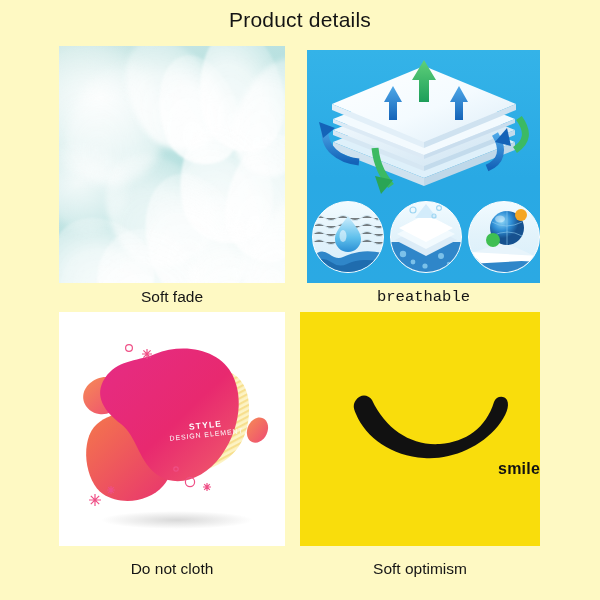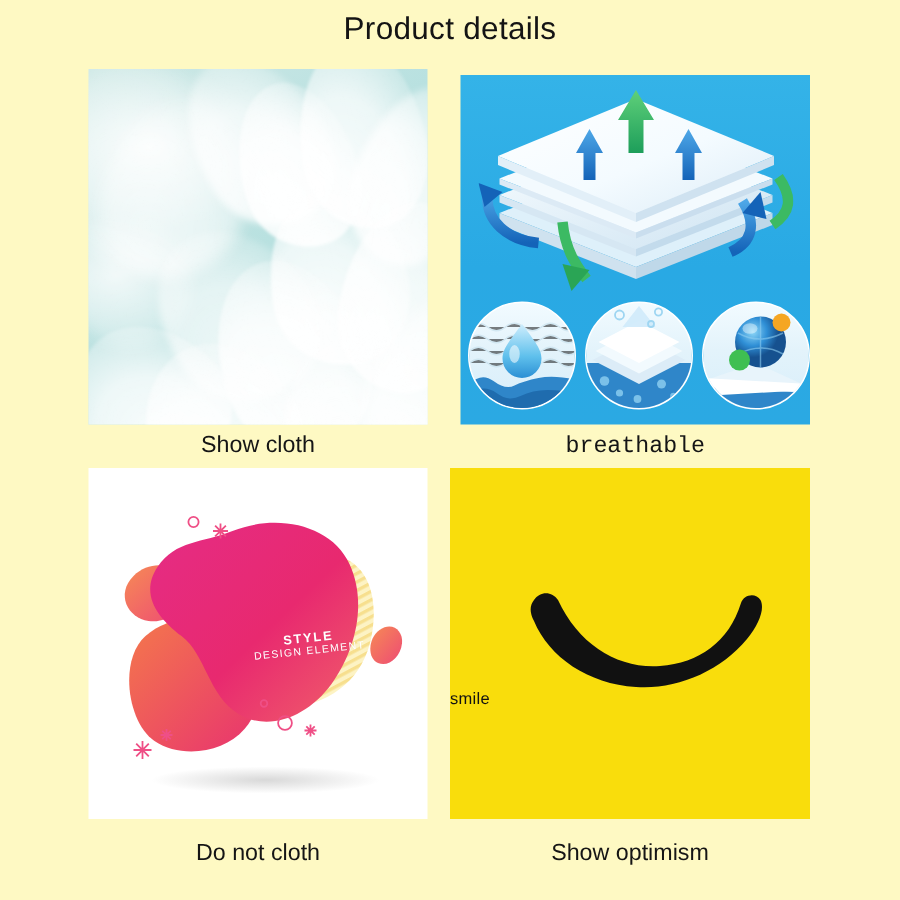--- a/index.html
+++ b/index.html
@@ -107,23 +107,23 @@
 
   
   #card-show-optimism .card-figure {
     left: 300px; top: 312px; width: 240px; height: 234px;
     background: #f9dd0c;
   }
   .smile-word {
     position: absolute;
     left: 0; right: 0;
     top: 148px;
-    text-align: left;
-    font-size: 11px;
-    font-weight: 400;
+    text-align: right;
+    font-size: 16px;
+    font-weight: 700;
     color: #121212;
     letter-spacing: .2px;
   }
 
   
   #caption-soft-cloth      { left: 59px;  top: 288px; width: 226px; }
   #caption-breathable      { left: 307px; top: 288px; width: 233px; font-family: Liberation Mono, monospace; }
   #caption-do-not-fade     { left: 59px;  top: 560px; width: 226px; }
   #caption-show-optimism   { left: 300px; top: 560px; width: 240px; }
 </style>
@@ -145,21 +145,21 @@
       <div class="feather sharp" style="left:120px;  top:78px;  width:92px;  height:120px; transform:rotate(-12deg); opacity:.95;"></div>
       <div class="feather sharp" style="left:168px;  top:88px;  width:88px;  height:128px; transform:rotate(8deg);   opacity:.93;"></div>
       <div class="feather" style="left:48px;   top:104px; width:100px; height:120px; transform:rotate(-40deg); opacity:.78;"></div>
       <div class="feather sharp" style="left:86px;   top:126px; width:98px;  height:130px; transform:rotate(-22deg); opacity:.9;"></div>
       <div class="feather sharp" style="left:-6px;   top:168px; width:96px;  height:108px; transform:rotate(-46deg); opacity:.95;"></div>
       <div class="feather sharp" style="left:36px;   top:182px; width:104px; height:112px; transform:rotate(-28deg); opacity:.95;"></div>
       <div class="feather" style="left:128px;  top:176px; width:110px; height:116px; transform:rotate(-14deg); opacity:.9;"></div>
       <div class="feather soft" style="left:186px;  top:150px; width:96px;  height:130px; transform:rotate(16deg);  opacity:.85;"></div>
       <div class="feather soft" style="left:-16px;  top:96px;  width:78px;  height:92px;  transform:rotate(-50deg); opacity:.35;"></div>
     </div>
-    <div class="card-caption" id="caption-soft-cloth">Show cloth</div>
+    <div class="card-caption" id="caption-soft-cloth">Soft fade</div>
   </div>
 
   <div class="card" id="card-breathable">
     <div class="card-figure">
 
       <div class="layer-stack">
         <svg width="210" height="145" viewBox="0 0 210 145">
           <defs>
             <linearGradient id="sheetTop" x1="0" y1="0" x2="1" y2="1">
               <stop offset="0%" stop-color="#ffffff"></stop>
@@ -359,16 +359,16 @@
     <div class="card-caption" id="caption-do-not-fade">Do not cloth</div>
   </div>
 
   <div class="card" id="card-show-optimism">
     <div class="card-figure">
       <svg width="240" height="160" viewBox="0 0 240 160" style="position:absolute;left:0;top:0;">
         <path d="M56,88 C60,82 68,82 72,88 C86,118 112,134 140,132 C166,130 186,116 194,90 C196,84 204,83 207,88 C210,94 206,104 198,114 C180,136 150,148 124,146 C92,144 66,126 56,102 C53,96 53,92 56,88 Z" fill="#111111"></path>
       </svg>
       <div class="smile-word">smile</div>
     </div>
-    <div class="card-caption" id="caption-show-optimism">Show optimism</div>
+    <div class="card-caption" id="caption-show-optimism">Soft optimism</div>
   </div>
 
 </div>
 
 </body></html>

